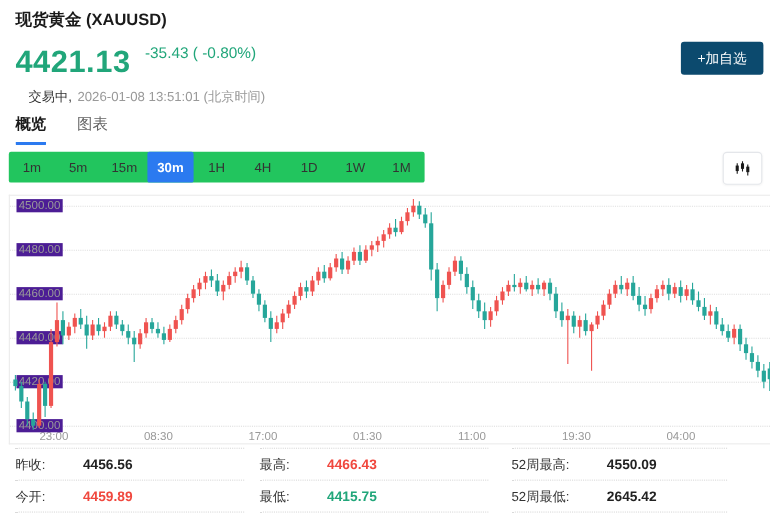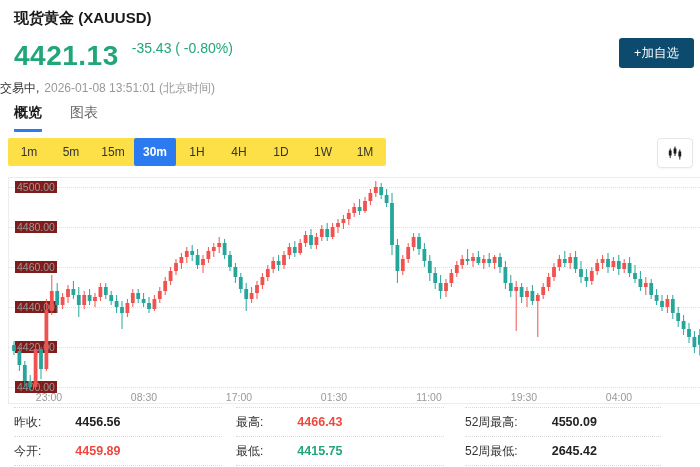--- a/index.html
+++ b/index.html
@@ -5,45 +5,45 @@
   * { box-sizing: border-box; margin: 0; padding: 0; }
   html,body { width:700px; height:467px; background:#fff; overflow:hidden; position:relative;
     font-family:"Liberation Sans","DejaVu Sans",sans-serif; }
 
   .title { position:absolute; top:9px; left:14px; font-size:15px; font-weight:700; color:#1a1a1a; }
 
   .price-row { position:absolute; top:40px; left:14px; display:flex; align-items:flex-start; }
   .price  { font-size:28px; font-weight:700; color:#21a67a; letter-spacing:.5px; }
   .change { font-size:14px; color:#21a67a; margin-left:13px; }
 
-  .status-row { position:absolute; top:80px; left:0; font-size:12px; color:#999; }
+  .status-row { position:absolute; top:80px; left:26px; font-size:12px; color:#999; }
   .status-row .trading { color:#333; margin-right:5px; }
 
   .add-btn { position:absolute; top:38px; right:6px; width:75px; height:30px;
     background:#0c4a6e; color:#fff; font-size:12.5px; border:none; border-radius:3px;
     display:flex; align-items:center; justify-content:center; cursor:pointer; }
 
   .tabs { position:absolute; top:104px; left:14px; display:flex; gap:28px; }
   .tab { font-size:14px; color:#666; padding-bottom:7px; cursor:pointer; }
   .tab.active { color:#1a1a1a; font-weight:700; border-bottom:3px solid #2b7af0; border-radius:1px; }
 
-  .intervals { position:absolute; top:138px; left:8px; display:flex; background:#fde047; border-radius:2px; }
+  .intervals { position:absolute; top:138px; left:8px; display:flex; background:#22c55e; border-radius:2px; }
   .interval { width:42px; height:28px; line-height:28px; text-align:center; font-size:12px; color:#333; cursor:pointer; }
   .interval.selected { background:#2b7af0; color:#fff; border-radius:2px; font-weight:700; }
 
   .chart-style-btn { position:absolute; top:138px; right:7px; width:36px; height:30px;
     background:#fff; border:1px solid #e4e6ea; border-radius:4px;
     display:flex; align-items:center; justify-content:center; cursor:pointer;
     box-shadow:0 1px 2px rgba(0,0,0,.04); }
 
   .chart-box { position:absolute; top:177px; left:8px; width:692px; height:227px;
     border:1px solid #ececec; border-right:none; overflow:hidden; }
   .gridline { position:absolute; left:0; right:0; height:0; border-top:1px dotted #dedede; }
   .y-label { position:absolute; left:6px; transform:translateY(-50%); font-size:10.5px;
-    color:#999; background:#7f1d1d; padding:0 2px; z-index:1; }
+    color:#999; background:#4c1d95; padding:0 2px; z-index:1; }
   svg.candles { position:absolute; top:0; left:0; z-index:2; }
   .x-tick { position:absolute; top:213px; transform:translateX(-50%); font-size:10.5px; color:#999; white-space:nowrap; }
 
   .stats { position:absolute; top:407px; left:0; width:700px; height:60px; }
   .stat-col { position:absolute; top:0; border-top:1px dotted #d9d9d9; }
   .stat-col.c1 { left:14px;  width:208px; }
   .stat-col.c2 { left:236px; width:208px; }
   .stat-col.c3 { left:465px; width:196px; }
   .stat-row { height:29px; display:flex; align-items:center; border-bottom:1px dotted #d9d9d9;gap:28px; }
   .stat-label { font-size:12px; color:#333; }

